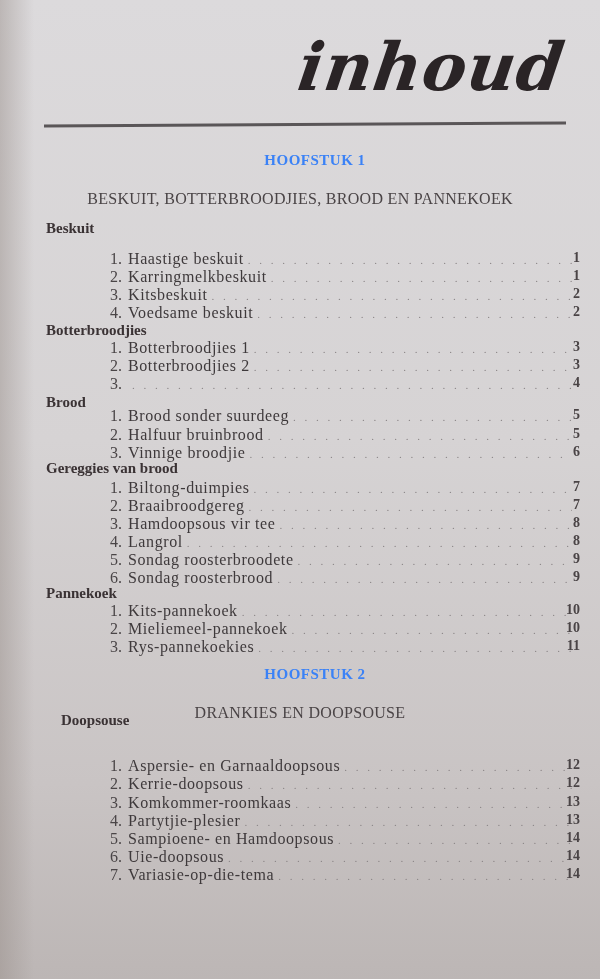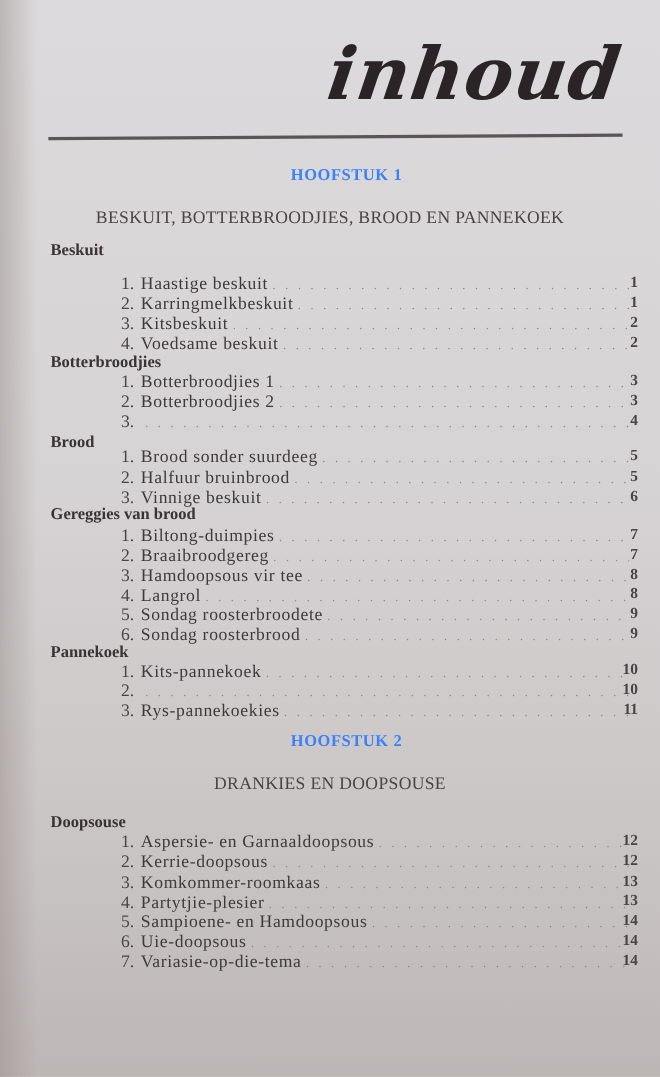--- a/index.html
+++ b/index.html
@@ -118,21 +118,21 @@
     <span class="page">5</span>
   </div>
 <div class="entry" style="top:426px;">
     <span class="num">2.</span>
     <span class="label">Halfuur bruinbrood</span>
     <span class="dots">. . . . . . . . . . . . . . . . . . . . . . . . . . . . . . . . . . . . . . . . . . . . . . . .</span>
     <span class="page">5</span>
   </div>
 <div class="entry" style="top:444px;">
     <span class="num">3.</span>
-    <span class="label">Vinnige beskuit</span>
+    <span class="label">Vinnige broodjie</span>
     <span class="dots">. . . . . . . . . . . . . . . . . . . . . . . . . . . . . . . . . . . . . . . . . . . . . . . .</span>
     <span class="page">6</span>
   </div>
 
 <div class="section" style="top:460px;">Gereggies van brood</div>
 <div class="entry" style="top:479px;">
     <span class="num">1.</span>
     <span class="label">Biltong-duimpies</span>
     <span class="dots">. . . . . . . . . . . . . . . . . . . . . . . . . . . . . . . . . . . . . . . . . . . . . . . .</span>
     <span class="page">7</span>
@@ -170,34 +170,35 @@
 
 <div class="section" style="top:585px;">Pannekoek</div>
 <div class="entry" style="top:602px;">
     <span class="num">1.</span>
     <span class="label">Kits-pannekoek</span>
     <span class="dots">. . . . . . . . . . . . . . . . . . . . . . . . . . . . . . . . . . . . . . . . . . . . . . . .</span>
     <span class="page">10</span>
   </div>
 <div class="entry" style="top:620px;">
     <span class="num">2.</span>
+    <span class="label">Mieliemeel-pannekoek</span>
     <span class="dots">. . . . . . . . . . . . . . . . . . . . . . . . . . . . . . . . . . . . . . . . . . . . . . . .</span>
     <span class="page">10</span>
   </div>
 <div class="entry" style="top:638px;">
     <span class="num">3.</span>
     <span class="label">Rys-pannekoekies</span>
     <span class="dots">. . . . . . . . . . . . . . . . . . . . . . . . . . . . . . . . . . . . . . . . . . . . . . . .</span>
     <span class="page">11</span>
   </div>
 
 <div class="chapter-num" style="top:666px;">HOOFSTUK 2</div>
 <div class="chapter-title" style="top:704px;">DRANKIES EN DOOPSOUSE</div>
 
-<div class="section" style="top:740px;">Doopsouse</div>
+<div class="section" style="top:712px;margin-left:15px;">Doopsouse</div>
 <div class="entry" style="top:757px;">
     <span class="num">1.</span>
     <span class="label">Aspersie- en Garnaaldoopsous</span>
     <span class="dots">. . . . . . . . . . . . . . . . . . . . . . . . . . . . . . . . . . . . . . . . . . . . . . . .</span>
     <span class="page">12</span>
   </div>
 <div class="entry" style="top:775px;">
     <span class="num">2.</span>
     <span class="label">Kerrie-doopsous</span>
     <span class="dots">. . . . . . . . . . . . . . . . . . . . . . . . . . . . . . . . . . . . . . . . . . . . . . . .</span>

